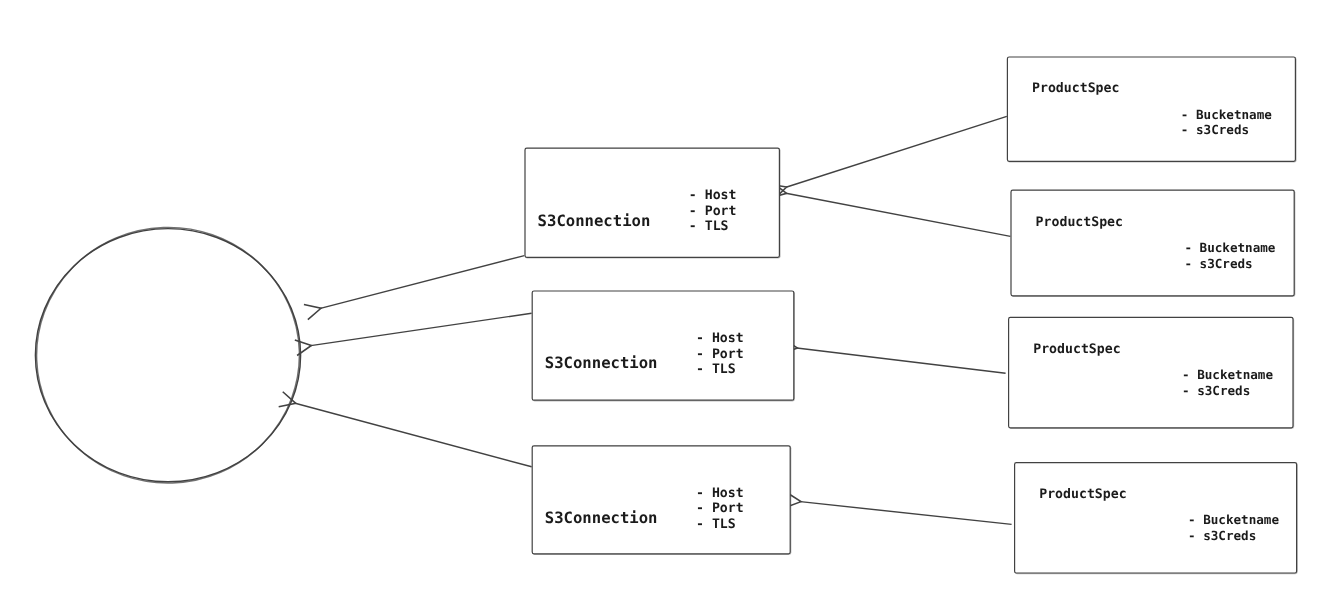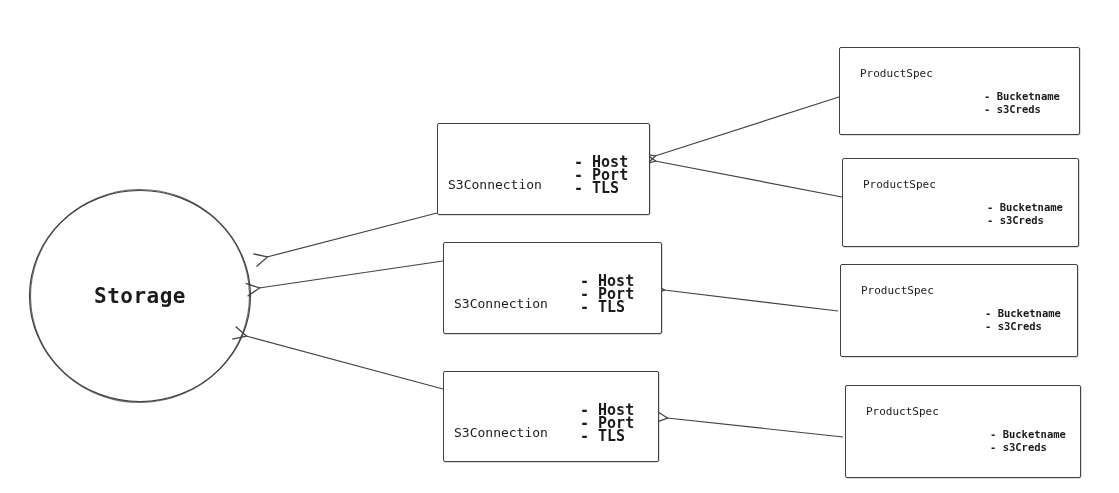--- a/index.html
+++ b/index.html
@@ -28,33 +28,33 @@
   .node.box {
     position: absolute;
     border: 1.4px solid var(--stroke, #424242);
     border-radius: 2px;
     background: var(--background, #ffffff);
     box-sizing: border-box;
     box-shadow: 0.5px 0.5px 0 0 rgba(66,66,66,0.35);
   }
   .box-title {
     position: absolute;
-    font-weight: 400;
+    font-weight: 700;
     white-space: nowrap;
     text-align: right;
   }
   .box-attrs {
     position: absolute;
     font-weight: 700;
     white-space: pre;
     margin-top: 12px;
   }
   
   .s3 .box-title { left: 10px; top: 9px;  font-size: 13px; margin-top: 44px; }
-  .s3 .box-attrs { left: 136px; top: 20px; font-size: 15px; line-height: 13px; }
+  .s3 .box-attrs { left: 136px; top: 20px; font-size: 11px; line-height: 13px; }
   .s3-1 { left: 437px; top: 123px; width: 213px; height: 92px; }
   .s3-2 { left: 443px; top: 242px; width: 219px; height: 92px; }
   .s3-3 { left: 443px; top: 371px; width: 216px; height: 91px; }
   
   .ps .box-title { left: 20px; top: 19px; font-size: 11px; }
   .ps .box-attrs { left: 144px; top: 30px; font-size: 10.5px; line-height: 12.5px; }
   .ps-1 { left: 839px; top: 47px;  width: 241px; height: 88px; }
   .ps-2 { left: 842px; top: 158px; width: 237px; height: 89px; }
   .ps-3 { left: 840px; top: 264px; width: 238px; height: 93px; }
   .ps-4 { left: 845px; top: 385px; width: 236px; height: 93px; }
@@ -88,21 +88,20 @@
 
     <line x1="437" y1="213" x2="267" y2="257" marker-end="url(#arrowhead)"></line>
     <line x1="443" y1="261" x2="259" y2="288" marker-end="url(#arrowhead)"></line>
     <line x1="443" y1="389" x2="246" y2="336" marker-end="url(#arrowhead)"></line>
     <line x1="839" y1="97" x2="655" y2="156" marker-end="url(#arrowhead)"></line>
     <line x1="842" y1="197" x2="655" y2="161" marker-end="url(#arrowhead)"></line>
     <line x1="838" y1="311" x2="664" y2="290" marker-end="url(#arrowhead)"></line>
     <line x1="843" y1="437" x2="667" y2="418" marker-end="url(#arrowhead)"></line>
   </svg>
 
-  <div class="circle-label">Storage</div>
 
   <div class="node box s3 s3-1">
     <div class="box-title">S3Connection</div>
     <div class="box-attrs"><div>- Host</div><div>- Port</div><div>- TLS</div></div>
   </div>
 
   <div class="node box s3 s3-2">
     <div class="box-title">S3Connection</div>
     <div class="box-attrs"><div>- Host</div><div>- Port</div><div>- TLS</div></div>
   </div>

